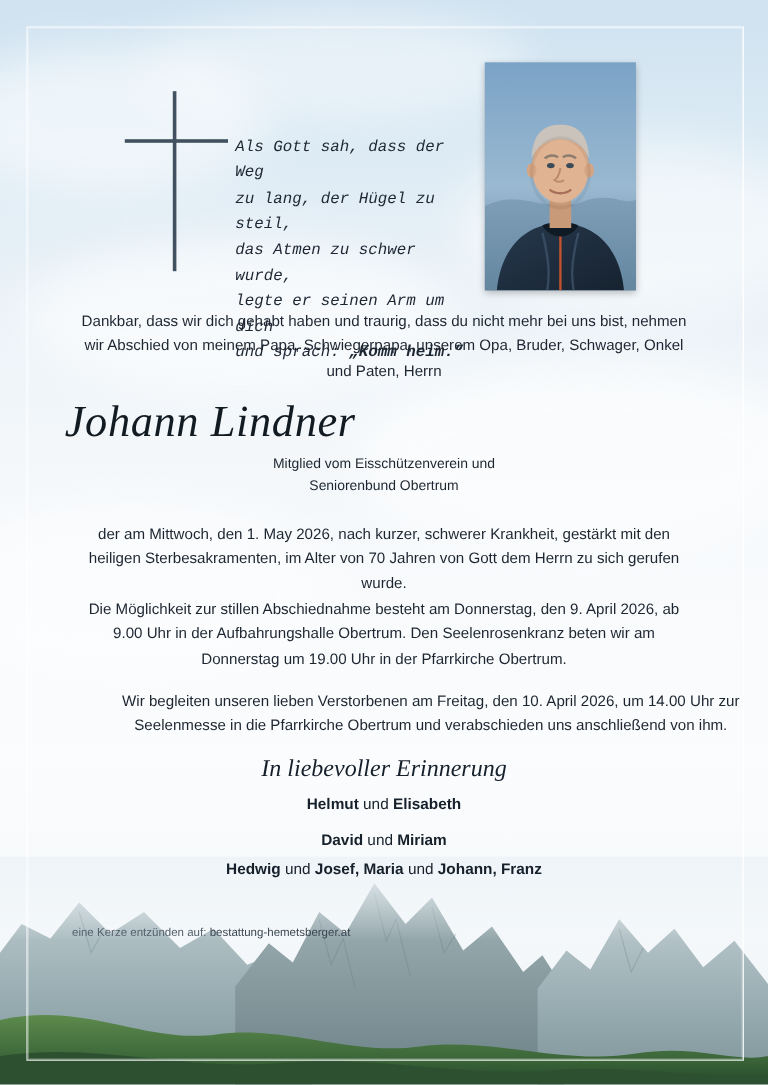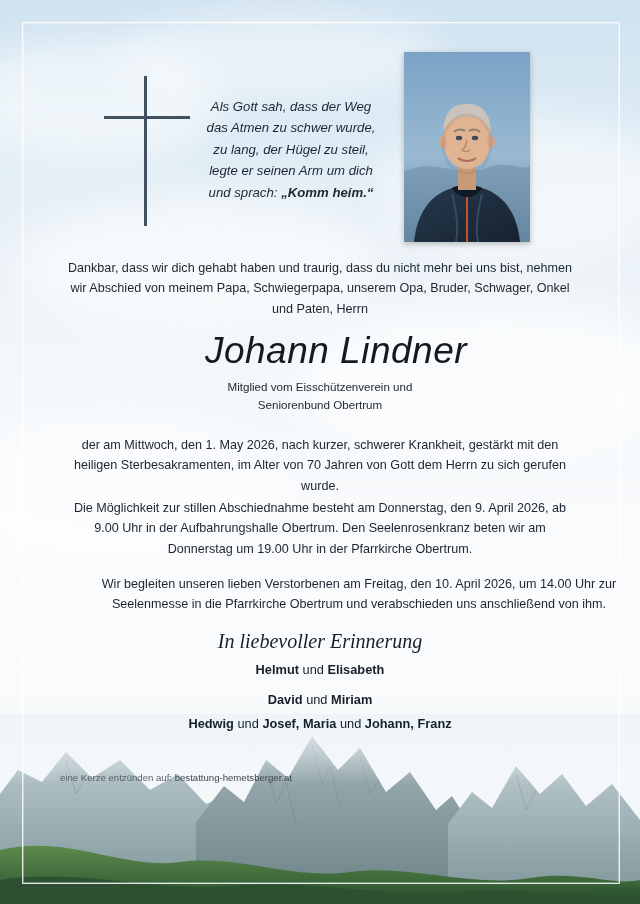--- a/index.html
+++ b/index.html
@@ -88,24 +88,24 @@
   #cross .h {
     position: absolute;
     left: 0px; top: 40px;
     width: 86px; height: 3px;
     background: #41515f;
   }
 
   
   #verse {
     position: absolute;
-    left: 196px; top: 96px;
+    left: 196px; top: 112px;
     width: 190px;
-    text-align: center;
-    font-family: Liberation Sans, sans-serif;
+    text-align: left;
+    font-family: Liberation Mono, monospace;
     font-style: italic;
     font-size: 13.2px;
     line-height: 1.62;
     color: #1d2733;
   }
   #verse b { font-style: italic; font-weight: bold; }
 
   
   #portrait {
     position: absolute;
@@ -124,24 +124,23 @@
     text-align: center;
     font-size: 12.6px;
     line-height: 1.62;
     color: #1c2530;
   }
 
   #p-intro { top: 258px; }
 
   #name {
     position: absolute;
-    left: 76px; top: 330px;
-    width: 520px;
-    text-align: center;
-    font-family: Liberation Sans, sans-serif;
+    left: 54px; top: 330px;
+    width: 520px;
+    font-family: Liberation Serif, serif;
     font-style: italic;
     font-size: 37px;
     letter-spacing: .5px;
     color: #121a22;
   }
 
   #role {
     position: absolute;
     left: 60px; top: 378px;
     width: 520px;
@@ -258,22 +257,22 @@
 
   <div id="content">
 
     <div id="cross">
       <div class="v"></div>
       <div class="h"></div>
     </div>
 
     <div id="verse">
       <div>Als Gott sah, dass der Weg</div>
+      <div>zu lang, der Hügel zu steil,</div>
       <div>das Atmen zu schwer wurde,</div>
-      <div>zu lang, der Hügel zu steil,</div>
       <div>legte er seinen Arm um dich</div>
       <div>
         <span>und sprach: </span><b>„Komm heim.“</b>
       </div>
     </div>
 
     <div id="portrait">
       <svg viewBox="0 0 126 190" preserveAspectRatio="none">
         <defs>
           <linearGradient id="bgSky" x1="0" y1="0" x2="0" y2="1">

